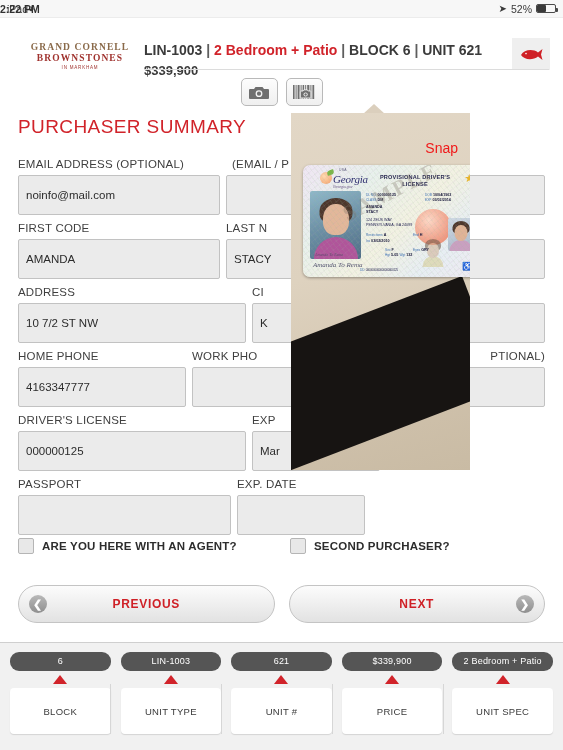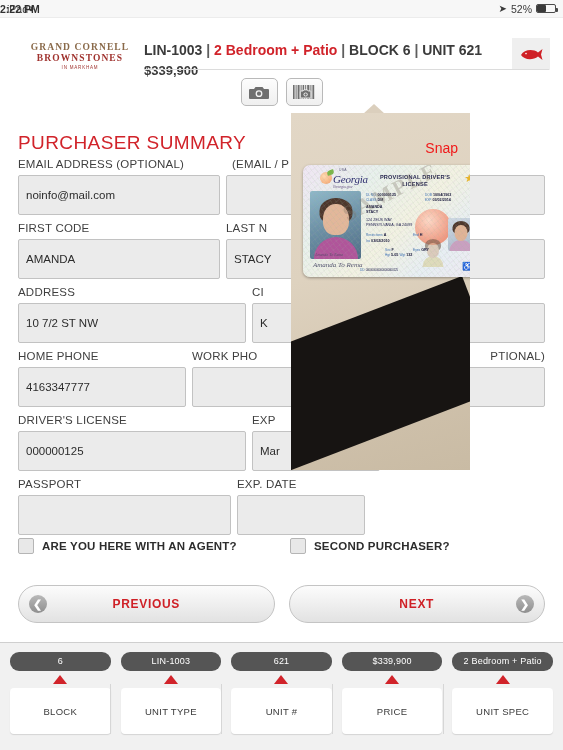--- a/index.html
+++ b/index.html
@@ -50,21 +50,21 @@
 
   
   .capture-row { position:absolute; left:0; right:0; top:78px; display:flex;
                  justify-content:center; gap:8px; }
   .cap-btn { width:37px; height:28px; border:1px solid #b9b9b9; border-radius:5px;
              background:linear-gradient(#fdfdfd,#efefef);
              display:flex; align-items:center; justify-content:center; }
 
   
   .page-title { position:absolute; left:18px; top:116px; font-size:19px;
-                color:#d1232a; letter-spacing:.4px;margin-top:16px; }
+                color:#d1232a; letter-spacing:.4px; }
 
   
   .form { position:absolute; left:0; right:0; top:158px; padding:0 18px; }
   .frow { display:flex; gap:6px; margin-bottom:7px; }
   .fcell { display:flex; flex-direction:column; }
   .flabel { font-size:11.5px; color:#3f3f3f; letter-spacing:.2px; margin-bottom:3px;
             height:14px; white-space:nowrap; }
   .finput { height:40px; border:1px solid #c2c2c2; border-radius:2px;
             background:#ebebeb; font-size:11.5px; color:#2c2c2c;
             display:flex; align-items:center; padding:0 7px; }

